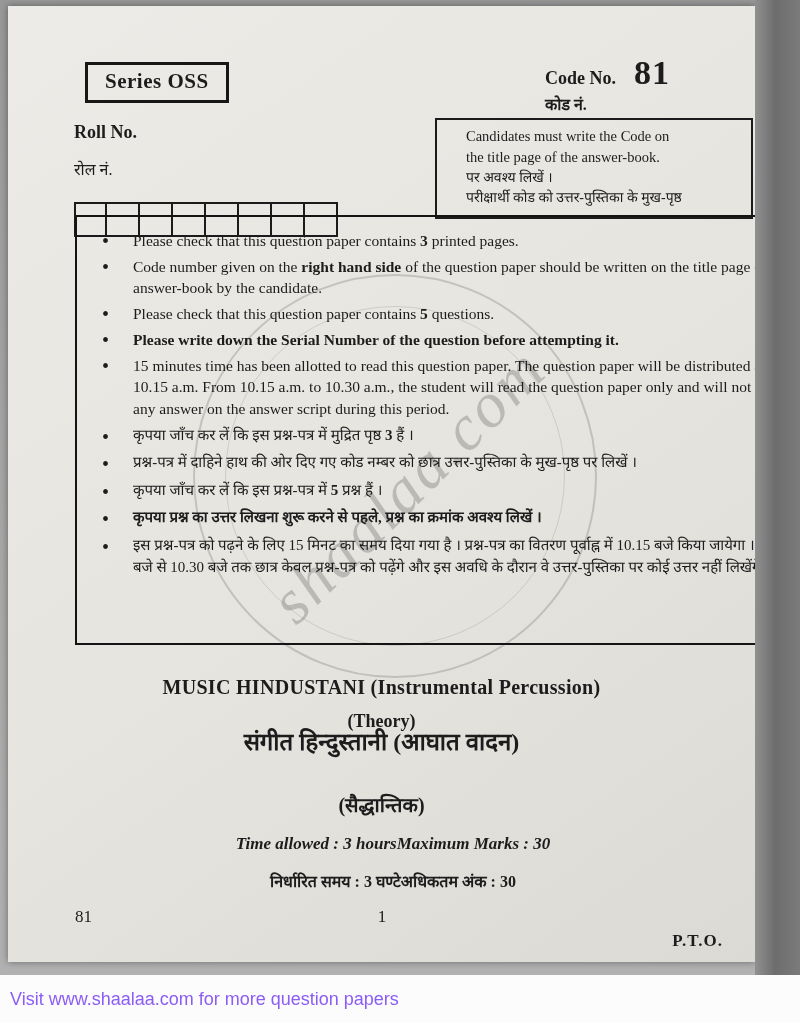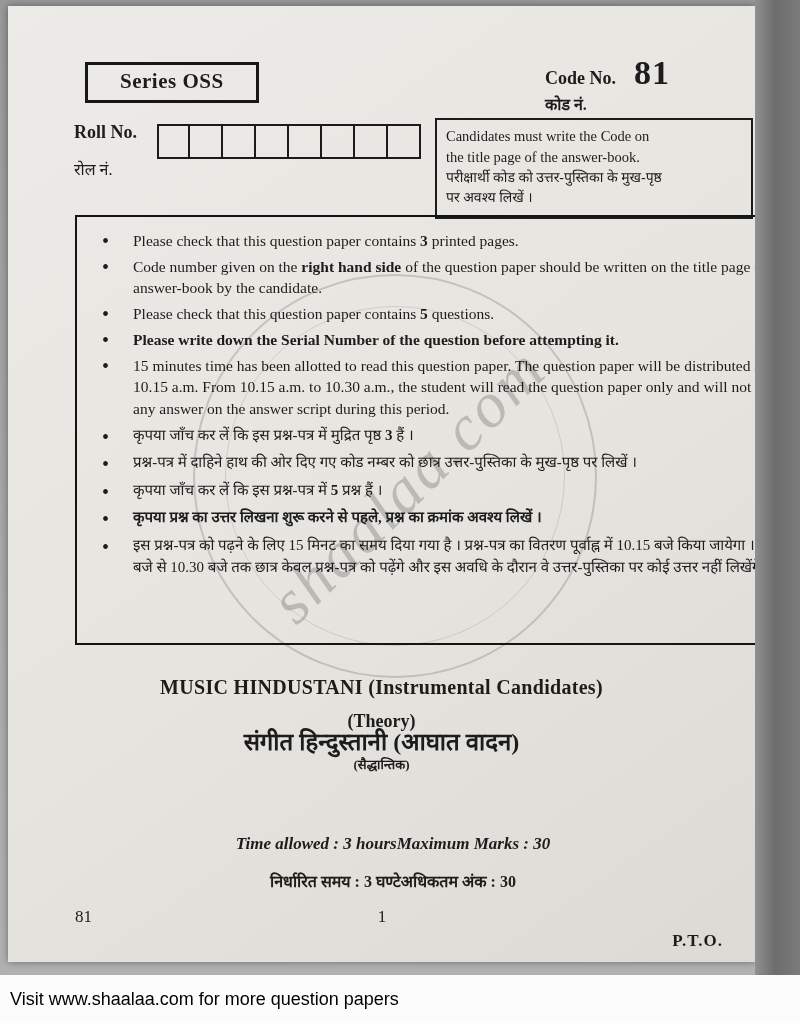--- a/index.html
+++ b/index.html
@@ -30,71 +30,71 @@
   .wm-ring.outer { left:185px; top:268px; width:404px; height:404px; border:2px solid rgba(100,100,100,.28); }
   .wm-ring.inner { left:217px; top:300px; width:340px; height:340px; border:1.5px solid rgba(100,100,100,.2); }
   .wm-text {
     position:absolute; left:128px; top:442px; width:544px; text-align:center;
     font-size:64px; font-style:italic; letter-spacing:3px;
     color:rgba(95,95,95,.32); transform:rotate(-45deg);
   }
 
   
   .series-box {
-    left:77px; top:56px; border:3px solid #171717; padding:4px 32px 6px;
+    left:77px; top:56px; border:3px solid #171717; padding:4px 17px 6px;
     font-size:21px; font-weight:bold; letter-spacing:.5px;
   }
   .code-block { left:537px; top:48px; }
   .code-line { display:flex; align-items:baseline; gap:18px; }
   .code-label { font-weight:bold; font-size:18px; }
   .code-value { font-weight:bold; font-size:34px; letter-spacing:1px; }
   .code-hindi { font-weight:bold; font-size:16px; margin-top:1px; }
 
   
-  .roll-area { left:66px; top:116px; display:flex; gap:20px; }
+  .roll-area { left:66px; top:116px; display:flex; gap:20px;flex-direction:column; }
   .roll-label-en { font-weight:bold; font-size:18px; }
   .roll-label-hi { font-size:16px; margin-top:15px; }
   .roll-cells { display:flex; margin-top:2px; }
   .roll-cell { width:33px; height:35px; border:2px solid #1b1b1b; border-left:none; }
   .roll-cell:first-child { border-left:2px solid #1b1b1b; }
 
   
   .notice-box { left:427px; top:112px; width:318px; border:2px solid #1b1b1b; padding:6px 9px 8px; }
-  .notice-line { font-size:14.5px; line-height:1.45; }
+  .notice-line { font-size:14.5px; line-height:1.45;margin-left:20px; }
   .notice-line.hindi { font-size:14px; }
 
   
   .inst-box { left:67px; top:209px; width:738px; height:430px; border:2px solid #141414; padding:13px 16px 8px 0; }
   .inst-box ul { list-style:none; }
   .inst-item { position:relative; padding-left:56px; font-size:15.5px; line-height:1.36; margin-bottom:5px; }
   .inst-item::before { content:"•"; position:absolute; left:25px; top:-2px; font-size:20px; }
   .inst-item.hindi { font-size:15px; line-height:1.5; }
   .b { font-weight:bold; }
 
   
   .center-line { left:0; width:100%; text-align:center; }
   .title-main { top:670px; font-weight:bold; font-size:20px; letter-spacing:.3px; }
   .title-sub { top:705px; font-weight:bold; font-size:18px; }
   .title-hindi { top:718px; font-weight:700; font-size:24px; }
-  .title-sub-hindi { top:749px; font-weight:bold; font-size:13px; }
+  .title-sub-hindi { top:785px; font-weight:bold; font-size:20px; }
 
   
   .meta-row { left:67px; width:636px; display:flex; justify-content:center; }
   .meta-row.en { top:828px; font-weight:bold; font-style:italic; font-size:17px; }
   .meta-row.hi { top:864px; font-weight:bold; font-size:16px; }
 
   
   .footer-row { left:67px; top:901px; width:648px; display:flex; justify-content:space-between; font-size:17px; }
   .footer-pto { font-weight:bold; letter-spacing:1px;margin-top:24px; }
 
   
   .banner {
     position:absolute; left:0; bottom:0; width:100%; height:48px;
     background:#fcfcfc; display:flex; align-items:center; padding-left:10px;
-    font-family:"Liberation Sans","DejaVu Sans",sans-serif; font-size:18px; color:#000000;
+    font-family:"Liberation Sans","DejaVu Sans",sans-serif; font-size:18px; color:#8b5cf6;
   }
 </style>
 </head>
 <body>
 
 <div class="screen">
 
   <div class="paper">
 
     <div class="watermark">
@@ -129,41 +129,41 @@
           <div class="roll-cell"></div>
           <div class="roll-cell"></div>
           <div class="roll-cell"></div>
         </div>
     </div>
 
     <div class="notice-box">
       <div>
           <div class="notice-line">Candidates must write the Code on</div>
           <div class="notice-line">the title page of the answer-book.</div>
+          <div class="notice-line hindi">पर अवश्य लिखें ।</div>
           <div class="notice-line hindi">परीक्षार्थी कोड को उत्तर-पुस्तिका के मुख-पृष्ठ</div>
-          <div class="notice-line hindi">पर अवश्य लिखें ।</div>
         </div>
     </div>
 
     <div class="inst-box">
       <ul>
           <li class="inst-item"><span>Please check that this question paper contains </span><span class="b">3</span><span> printed pages.</span></li>
           <li class="inst-item"><span>Code number given on the </span><span class="b">right hand side</span><span> of the question paper should be written on the title page of the answer-book by the candidate.</span></li>
           <li class="inst-item"><span>Please check that this question paper contains </span><span class="b">5</span><span> questions.</span></li>
           <li class="inst-item"><span class="b">Please write down the Serial Number of the question before attempting it.</span></li>
           <li class="inst-item"><span>15 minutes time has been allotted to read this question paper. The question paper will be distributed at 10.15 a.m. From 10.15 a.m. to 10.30 a.m., the student will read the question paper only and will not write any answer on the answer script during this period.</span></li>
           <li class="inst-item hindi"><span>कृपया जाँच कर लें कि इस प्रश्न-पत्र में मुद्रित पृष्ठ </span><span class="b">3</span><span> हैं ।</span></li>
           <li class="inst-item hindi"><span>प्रश्न-पत्र में दाहिने हाथ की ओर दिए गए कोड नम्बर को छात्र उत्तर-पुस्तिका के मुख-पृष्ठ पर लिखें ।</span></li>
           <li class="inst-item hindi"><span>कृपया जाँच कर लें कि इस प्रश्न-पत्र में </span><span class="b">5</span><span> प्रश्न हैं ।</span></li>
           <li class="inst-item hindi"><span class="b">कृपया प्रश्न का उत्तर लिखना शुरू करने से पहले, प्रश्न का क्रमांक अवश्य लिखें ।</span></li>
           <li class="inst-item hindi"><span>इस प्रश्न-पत्र को पढ़ने के लिए 15 मिनट का समय दिया गया है । प्रश्न-पत्र का वितरण पूर्वाह्न में 10.15 बजे किया जायेगा ।  10.15 बजे से 10.30 बजे तक छात्र केवल प्रश्न-पत्र को पढ़ेंगे और इस अवधि के दौरान वे उत्तर-पुस्तिका पर कोई उत्तर नहीं लिखेंगे ।</span></li>
         </ul>
     </div>
 
-    <div class="center-line title-main">MUSIC HINDUSTANI (Instrumental Candidates)</div>
+    <div class="center-line title-main">MUSIC HINDUSTANI (Instrumental Percussion)</div>
     <div class="center-line title-sub">(Theory)</div>
     <div class="center-line title-hindi">संगीत हिन्दुस्तानी (आघात वादन)</div>
     <div class="center-line title-sub-hindi">(सैद्धान्तिक)</div>
 
     <div class="meta-row en">
       <span>Time allowed : 3 hours</span>
       <span>Maximum Marks : 30</span>
     </div>
     <div class="meta-row hi">
       <span>निर्धारित समय : 3 घण्टे</span>

